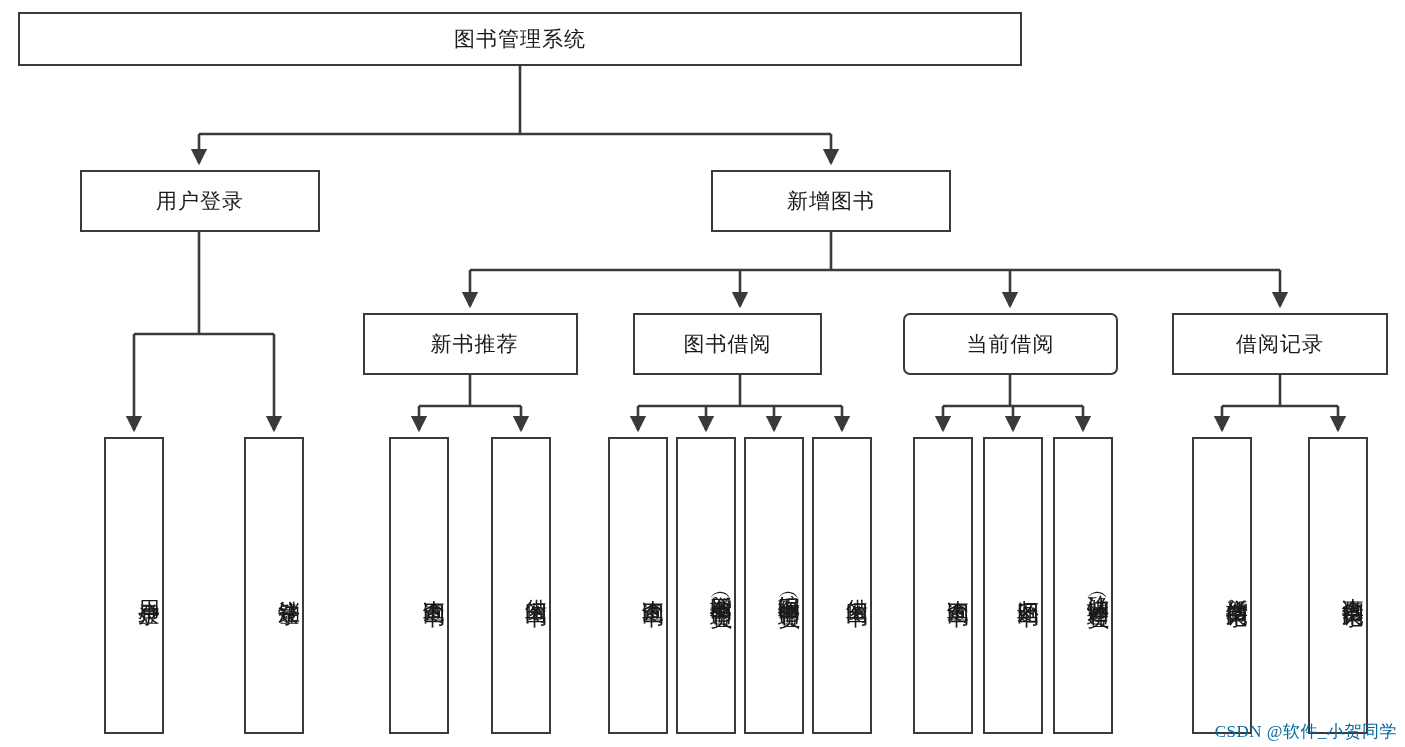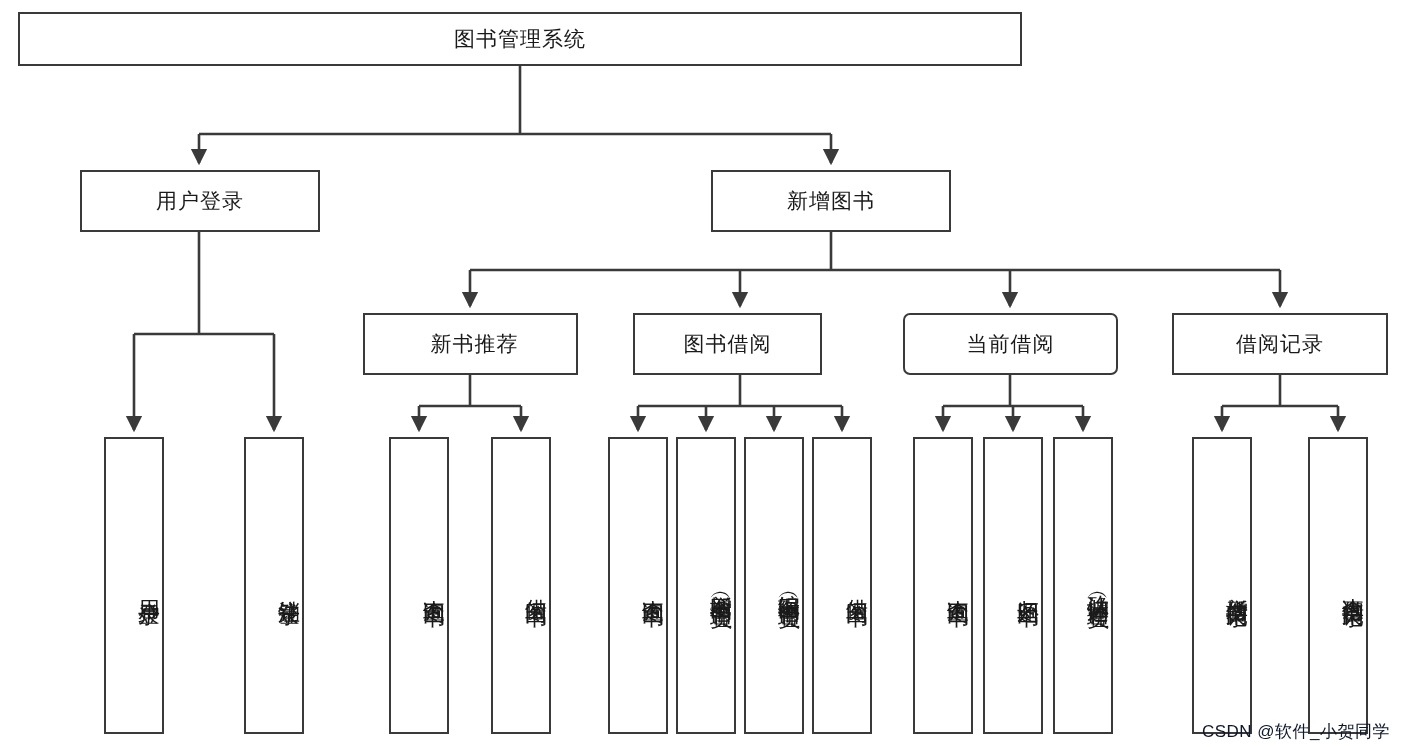--- a/index.html
+++ b/index.html
@@ -51,27 +51,27 @@
     align-items: flex-start;
     justify-content: center;
   }
   .node.v .vtxt {
     writing-mode: vertical-rl;
     text-orientation: upright;
     display: block;
   }
   #watermark {
     position: absolute;
-    right: 15px;
+    right: 8px;
     bottom: 4px;
     font-size: 17px;
-    color: #0f172a;
+    color: #0369a1;
     letter-spacing: 0.5px;
     white-space: nowrap;
-    font-family: Liberation Sans, sans-serif;
+    font-family: Liberation Serif, serif;
   }
 </style>
 </head>
 <body>
 
 <div id="canvas">
 
   <svg id="wires" viewBox="0 0 1405 747" xmlns="http://www.w3.org/2000/svg">
     <defs>
       <marker id="arrow" viewBox="0 0 12 12" refX="9.5" refY="6" markerWidth="7" markerHeight="7" orient="auto-start-reverse">

